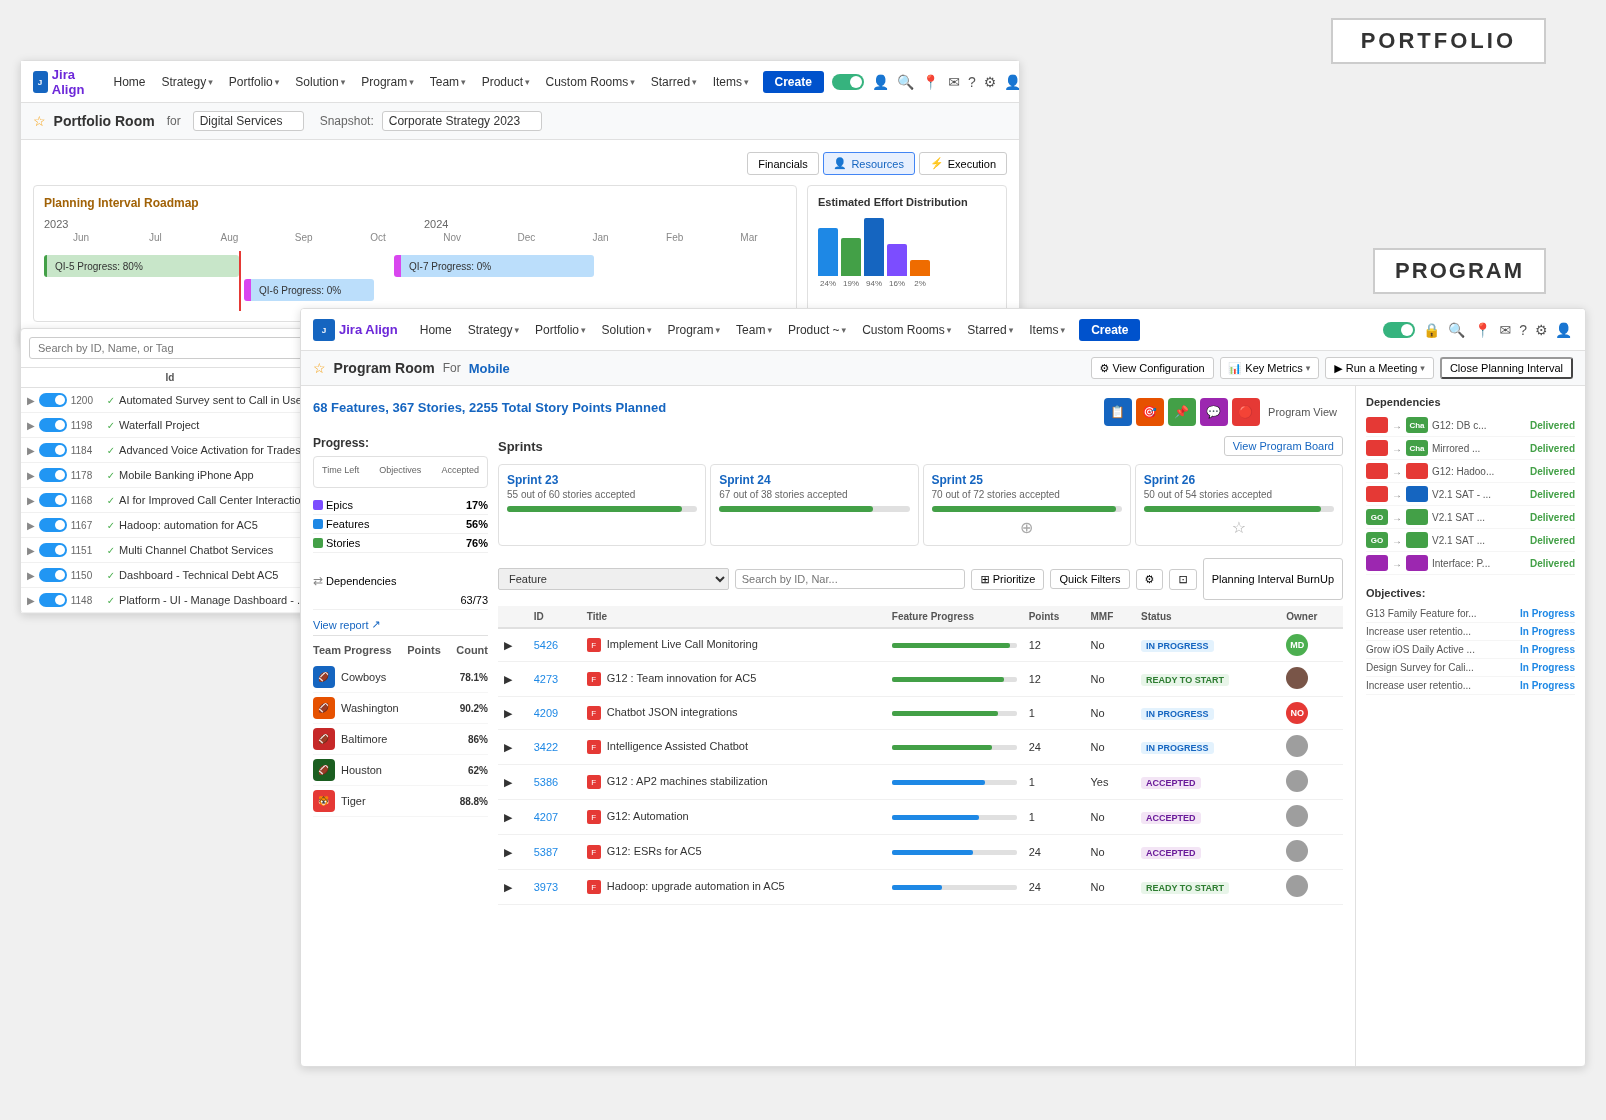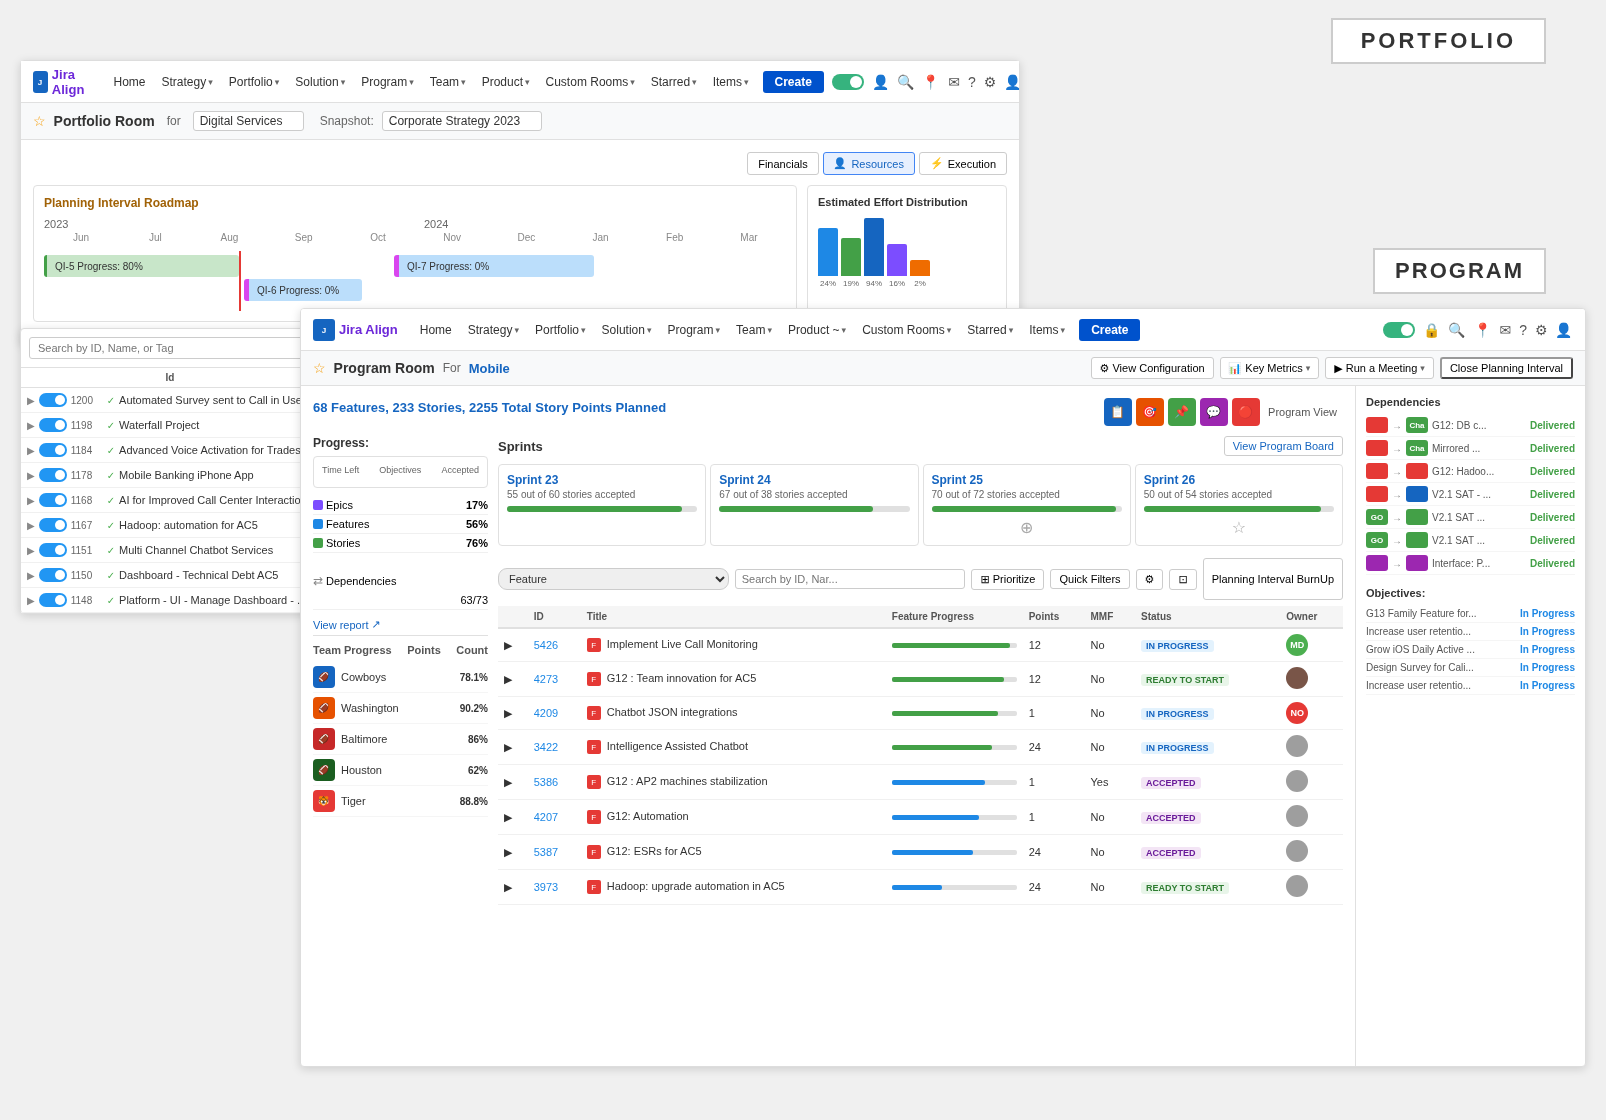--- a/index.html
+++ b/index.html
@@ -231,21 +231,21 @@
       height: 22px;
       border-radius: 3px;
       display: flex;
       align-items: center;
       padding: 0 8px;
       font-size: 10px;
       color: #333;
       position: relative;
     }
     .bar-green { background: #c8e6c9; border-left: 3px solid #43a047; }
-    .bar-blue { background: #bbdefb; border-left: 5px solid #d946ef; }
+    .bar-blue { background: #bbdefb; border-left: 7px solid #d946ef; }
 
     
     .distribution-section {
       border: 1px solid #e0e0e0;
       border-radius: 4px;
       padding: 10px;
       width: 200px;
       float: right;
     }
     .dist-title { font-size: 11px; font-weight: 600; color: #333; margin-bottom: 8px; }
@@ -518,21 +518,21 @@
       display: flex;
       align-items: center;
       gap: 6px;
       margin-bottom: 6px;
     }
     .feature-select {
       flex: 1;
       font-size: 11px;
       padding: 3px 6px;
       border: 1px solid #ccc;
-      border-radius: 9px;
+      border-radius: 2px;
       color: #333;
     }
     .feature-search {
       flex: 1;
       font-size: 11px;
       padding: 3px 6px;
       border: 1px solid #ccc;
       border-radius: 3px;
     }
     .filter-btn {
@@ -813,21 +813,21 @@
             <span class="timeline-month">Mar</span>
           </div>
           <div style="position:relative; height:60px;">
 
             <div style="position:absolute; left:195px; top:0; bottom:0; width:2px; background:#e53935; z-index:2;"></div>
 
             <div class="roadmap-bar bar-green" style="position:absolute; left:0; top:4px; width:195px;">
               <span>QI-5 Progress: 80%</span>
             </div>
 
-            <div class="roadmap-bar bar-blue" style="position:absolute; left:200px; top:28px; width:118px;">
+            <div class="roadmap-bar bar-blue" style="position:absolute; left:200px; top:28px; width:130px;">
               <span>QI-6 Progress: 0%</span>
             </div>
 
             <div class="roadmap-bar bar-blue" style="position:absolute; left:350px; top:4px; width:200px;">
               <span>QI-7 Progress: 0%</span>
             </div>
           </div>
         </div>
       </div>
 
@@ -1015,21 +1015,21 @@
     </div>
   </div>
 
   <div style="display:flex; height:680px; overflow:hidden;">
 
     <div style="flex:1; overflow:auto; padding:12px; min-width:0;">
 
       <div style="display:flex; align-items:center; justify-content:space-between; margin-bottom:10px;">
         <div class="summary-stats">
           <span>68 Features, </span>
-          <span>233 Stories, </span>
+          <span>367 Stories, </span>
           <span style="color:#1565C0;">2255 Total Story Points Planned</span>
         </div>
         <div class="program-view-icons">
           <div class="pv-icon" style="background:#1565C0; color:white; font-size:12px;">📋</div>
           <div class="pv-icon" style="background:#e65100; color:white; font-size:12px;">🎯</div>
           <div class="pv-icon" style="background:#43a047; color:white; font-size:12px;">📌</div>
           <div class="pv-icon" style="background:#9c27b0; color:white; font-size:12px;">💬</div>
           <div class="pv-icon" style="background:#e53935; color:white; font-size:12px;">🔴</div>
           <span style="font-size:11px; color:#555; margin-left:4px;">Program View</span>
         </div>

